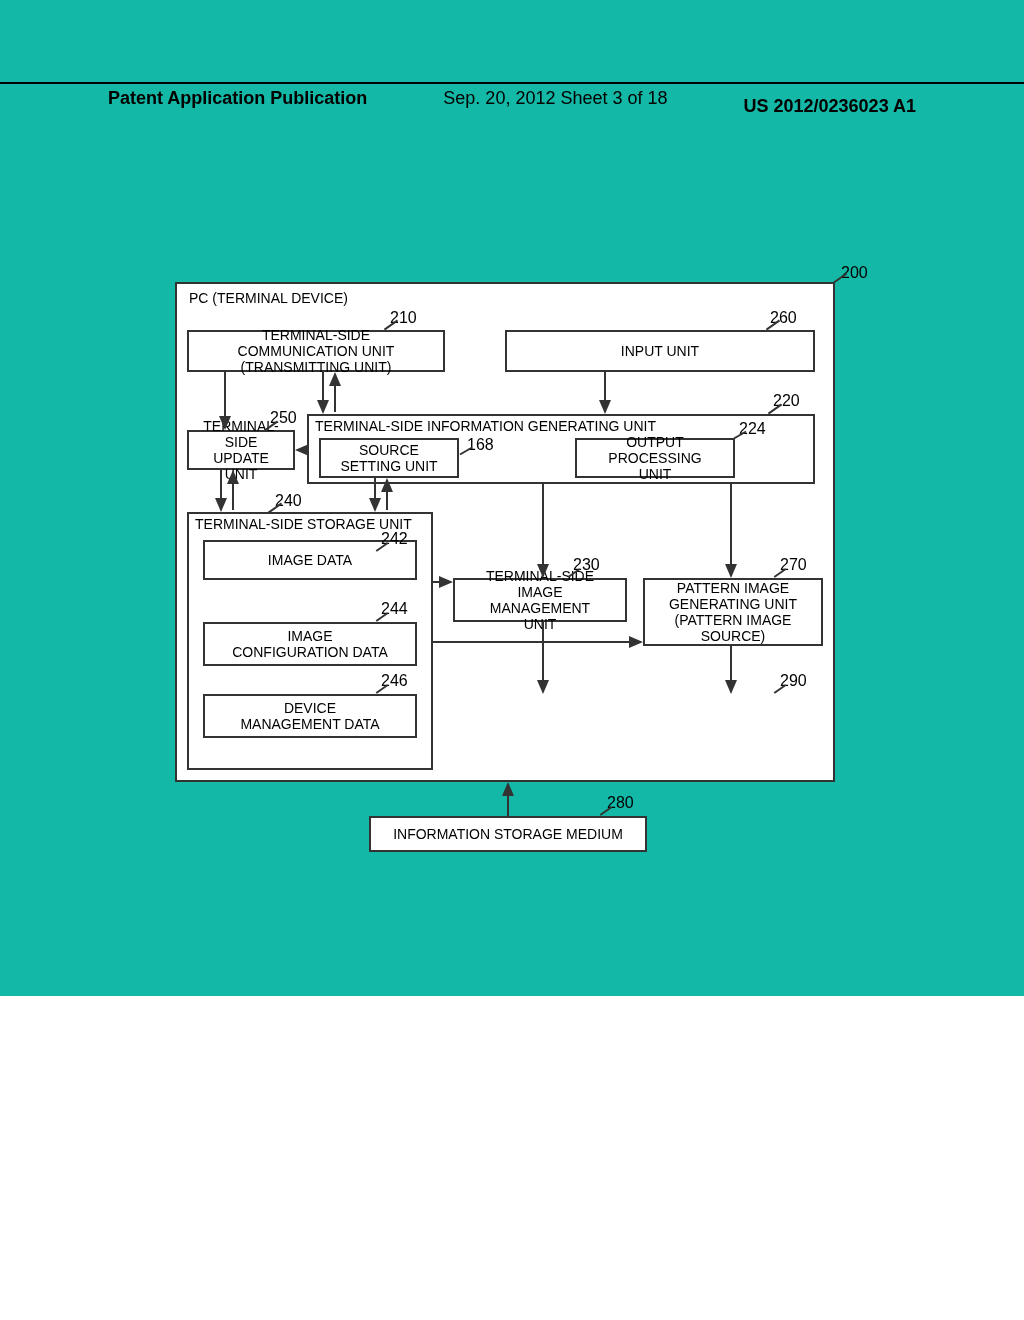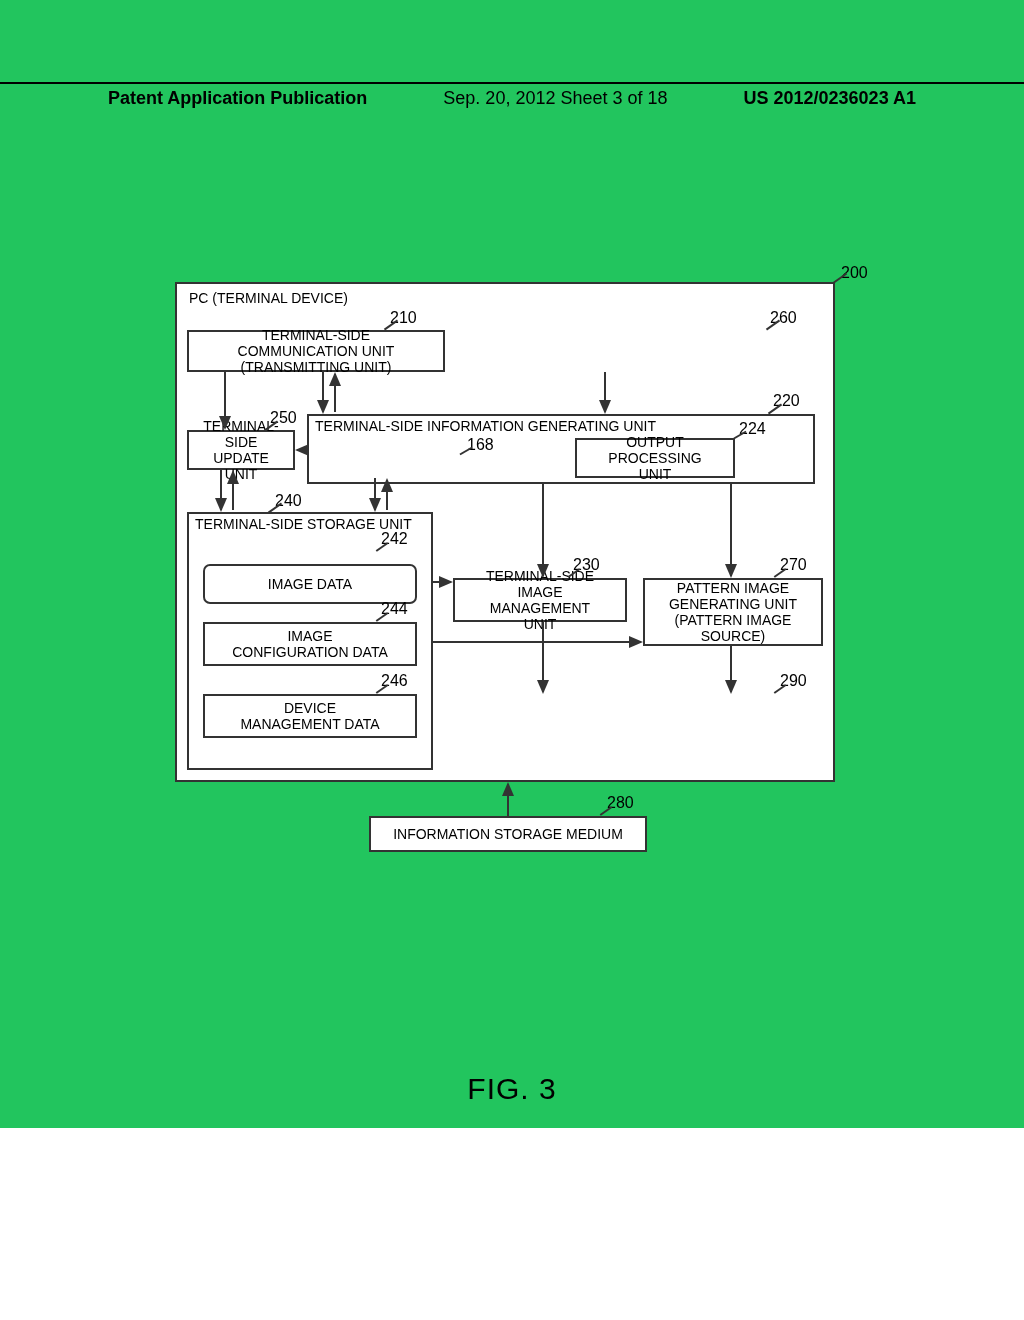--- a/index.html
+++ b/index.html
@@ -4,40 +4,40 @@
 <style>
   body {
     margin: 0;
     background: #fff;
     font-family: Arial, Helvetica, sans-serif;
     color: #000;
   }
   .page {
     position: relative;
     width: 1024px;
-    height: 1128px;
-    background: #22c55e;
+    height: 996px;
+    background: #14b8a6;
   }
   .hdr {
     position: absolute;
     top: 82px;
     left: 0;
     width: 100%;
     border-top: 2px solid #000;
     padding-top: 4px;
     font-size: 18px;
     display: flex;
     justify-content: space-between;
     box-sizing: border-box;
     padding-left: 108px;
     padding-right: 108px;
   }
   .hdr .l { font-weight: bold; }
   .hdr .m { font-weight: normal; }
-  .hdr .r { font-weight: bold; }
+  .hdr .r { font-weight: bold; margin-top: 8px; }
   .fig-caption {
     position: absolute;
     top: 1072px;
     left: 0;
     width: 100%;
     text-align: center;
     font-size: 30px;
     letter-spacing: 1px;
   }
   
@@ -110,53 +110,60 @@
       <span class="boxlabel">PC (TERMINAL DEVICE)</span>
     </div>
 
     <div class="box" style="left:12px; top:48px; width:258px; height:42px; white-space:pre-line;">
       <span class="boxlabel" style="white-space:pre-line;">TERMINAL-SIDE COMMUNICATION UNIT
 (TRANSMITTING UNIT)</span>
     </div>
     <div class="num" style="left:215px; top:27px;">210</div>
     <div class="lead" style="left:208px; top:42px; width:16px; height:2px; transform:rotate(-35deg);"></div>
 
+    <div class="box" style="left:330px; top:48px; width:310px; height:42px;">
+      <span class="boxlabel">INPUT UNIT</span>
+    </div>
     <div class="num" style="left:595px; top:27px;">260</div>
     <div class="lead" style="left:590px; top:42px; width:16px; height:2px; transform:rotate(-35deg);"></div>
 
     <div class="box" style="left:12px; top:148px; width:108px; height:40px; white-space:pre-line;">
       <span class="boxlabel" style="white-space:pre-line;">TERMINAL-SIDE
 UPDATE UNIT</span>
     </div>
     <div class="num" style="left:95px; top:127px;">250</div>
     <div class="lead" style="left:88px; top:143px; width:16px; height:2px; transform:rotate(-35deg);"></div>
 
     <div class="box" style="left:132px; top:132px; width:508px; height:70px; justify-content:flex-start; align-items:flex-start;">
       <span class="boxlabel" style="position:absolute; left:6px; top:2px;">TERMINAL-SIDE INFORMATION GENERATING UNIT</span>
     </div>
     <div class="num" style="left:598px; top:110px;">220</div>
     <div class="lead" style="left:592px; top:126px; width:16px; height:2px; transform:rotate(-35deg);"></div>
 
+    <div class="box" style="left:144px; top:156px; width:140px; height:40px; white-space:pre-line;">
+      <span class="boxlabel" style="white-space:pre-line;">SOURCE
+SETTING UNIT</span>
+    </div>
     <div class="num" style="left:292px; top:154px;">168</div>
     <div class="lead" style="left:284px; top:168px; width:14px; height:2px; transform:rotate(-30deg);"></div>
 
     <div class="box" style="left:400px; top:156px; width:160px; height:40px; white-space:pre-line;">
       <span class="boxlabel" style="white-space:pre-line;">OUTPUT
 PROCESSING UNIT</span>
     </div>
     <div class="num" style="left:564px; top:138px;">224</div>
     <div class="lead" style="left:558px; top:152px; width:14px; height:2px; transform:rotate(-30deg);"></div>
 
     <div class="box" style="left:12px; top:230px; width:246px; height:258px; justify-content:flex-start; align-items:flex-start;">
       <span class="boxlabel" style="position:absolute; left:6px; top:2px;">TERMINAL-SIDE STORAGE UNIT</span>
     </div>
     <div class="num" style="left:100px; top:210px;">240</div>
     <div class="lead" style="left:92px; top:225px; width:16px; height:2px; transform:rotate(-35deg);"></div>
 
-    <div class="box" style="left:28px; top:282px; width:214px; height:40px;border-radius:7px;">
+    <div class="box" style="left:28px; top:258px; width:214px; height:40px;">
       <span class="boxlabel">IMAGE DATA</span>
     </div>
     <div class="num" style="left:206px; top:248px;">242</div>
     <div class="lead" style="left:200px; top:264px; width:14px; height:2px; transform:rotate(-35deg);"></div>
 
     <div class="box" style="left:28px; top:340px; width:214px; height:44px; white-space:pre-line;">
       <span class="boxlabel" style="white-space:pre-line;">IMAGE
 CONFIGURATION DATA</span>
     </div>
     <div class="num" style="left:206px; top:318px;">244</div>

